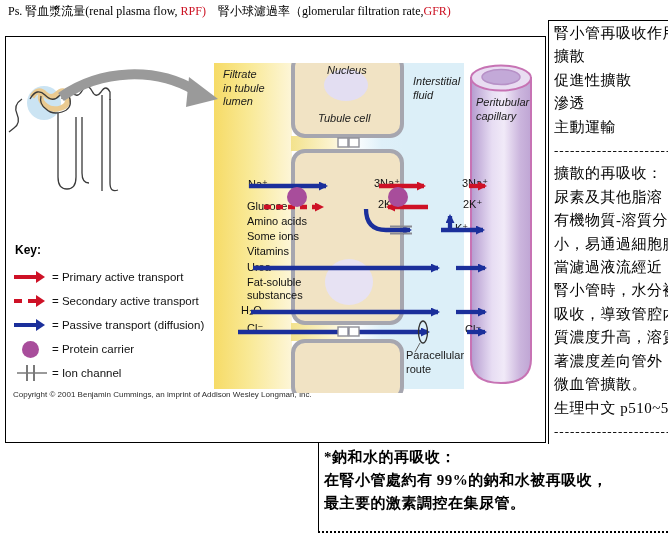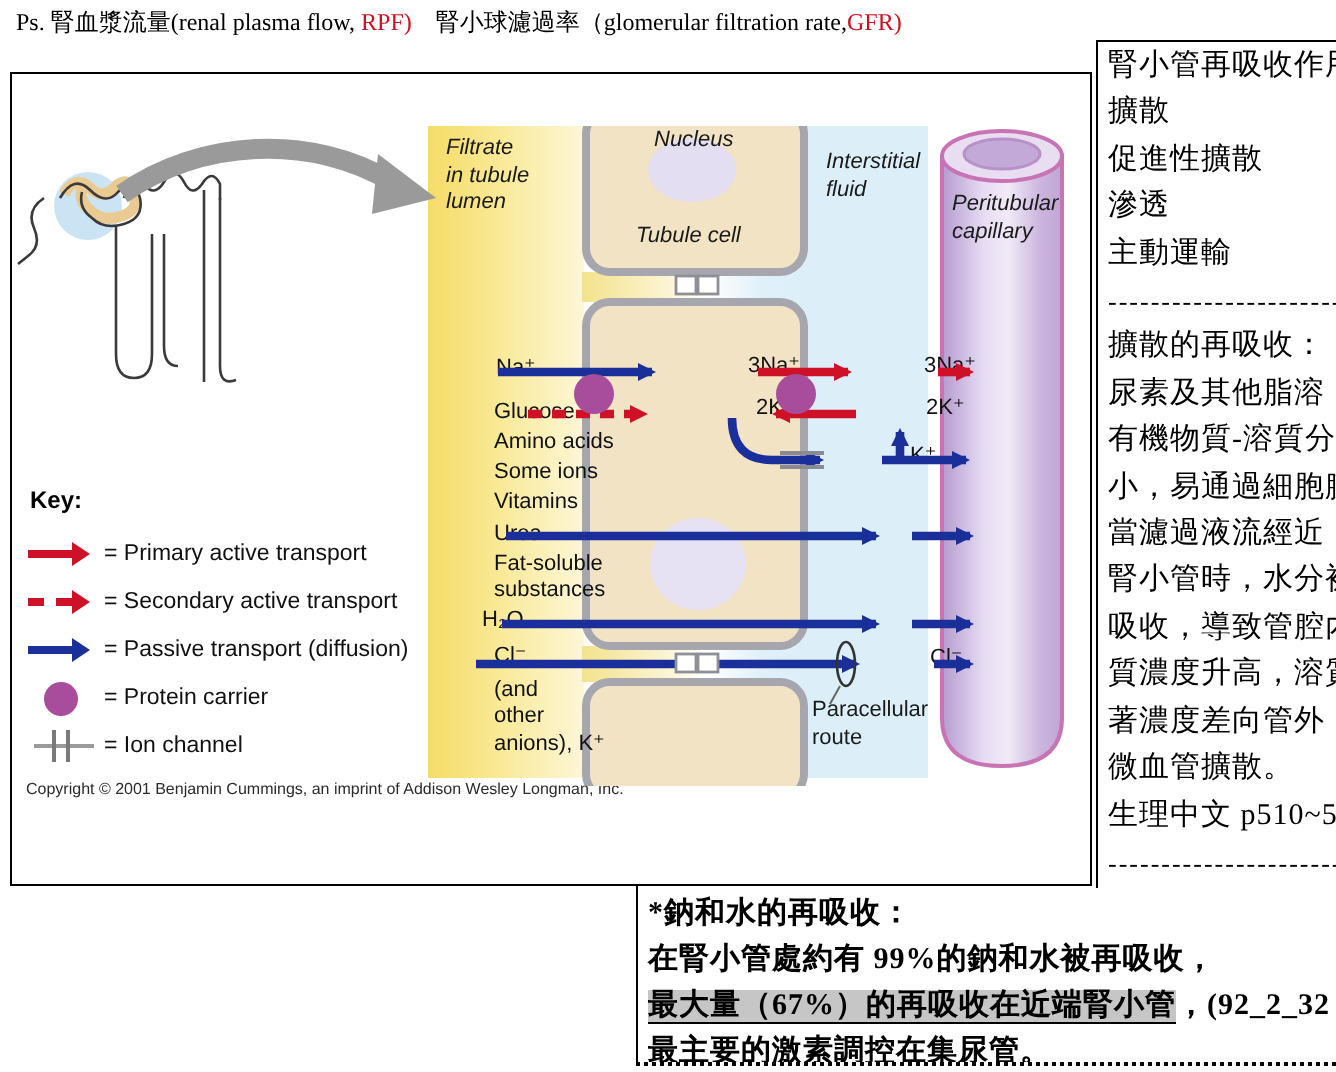--- a/index.html
+++ b/index.html
@@ -130,23 +130,20 @@
     <div class="slabel" style="left:11px;top:115px;">Na⁺</div>
     <div class="slabel" style="left:10px;top:137px;">Glucose</div>
     <div class="slabel" style="left:10px;top:152px;">Amino acids</div>
     <div class="slabel" style="left:10px;top:167px;">Some ions</div>
     <div class="slabel" style="left:10px;top:182px;">Vitamins</div>
     <div class="slabel" style="left:10px;top:198px;text-align:right;">Urea</div>
     <div class="slabel" style="left:10px;top:213px;">Fat-soluble</div>
     <div class="slabel" style="left:10px;top:226px;">substances</div>
     <div class="slabel" style="left:4px;top:241px;">H₂O</div>
     <div class="slabel" style="left:10px;top:259px;">Cl⁻</div>
-    <div class="slabel" style="left:10px;top:276px;">(and
-other
-anions), K⁺</div>
     <div class="slabel" style="left:137px;top:114px;">3Na⁺</div>
     <div class="slabel" style="left:141px;top:135px;">2K⁺</div>
     <div class="slabel" style="left:218px;top:159px;">K⁺</div>
     <div class="slabel" style="left:225px;top:114px;">3Na⁺</div>
     <div class="slabel" style="left:226px;top:135px;">2K⁺</div>
     <div class="slabel" style="left:228px;top:260px;">Cl⁻</div>
 
     <svg class="abs" id="arrows" viewBox="0 0 327 326">
       <defs>
         <marker id="mb" markerWidth="10" markerHeight="10" refX="7" refY="4.5" orient="auto" markerUnits="userSpaceOnUse">
@@ -233,15 +230,14 @@
     <div class="rline">質濃度升高，溶質</div>
     <div class="rline">著濃度差向管外</div>
     <div class="rline">微血管擴散。</div>
     <div class="rline">生理中文 p510~5</div>
     <div class="rline dashed">-----------------------</div>
   </div>
 
 <div class="abs" id="bottom-panel">
   <div class="bline">*鈉和水的再吸收：</div>
   <div class="bline">在腎小管處約有 99%的鈉和水被再吸收，</div>
-  <div class="bline"><span class="hl">最大量（67%）的再吸收在近端腎小管</span><span>，(92_2_32</span></div>
   <div class="bline">最主要的激素調控在集尿管。</div>
 </div>
 
 </body></html>

